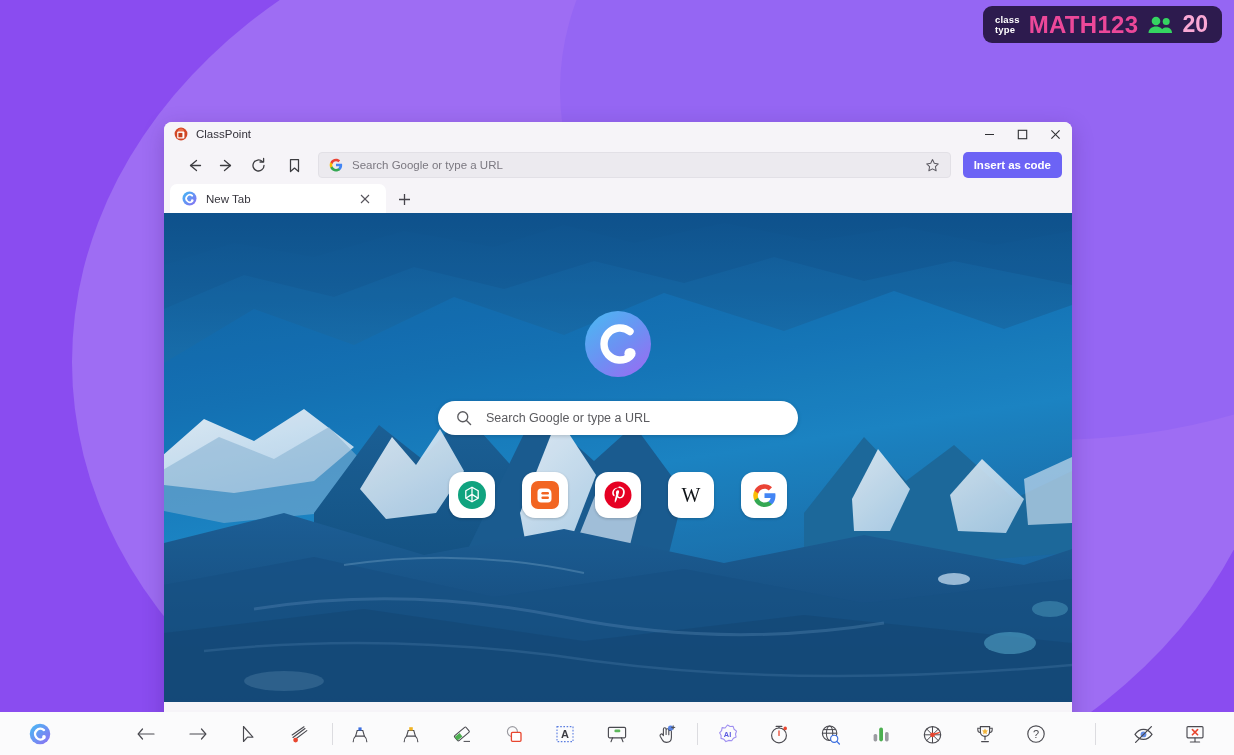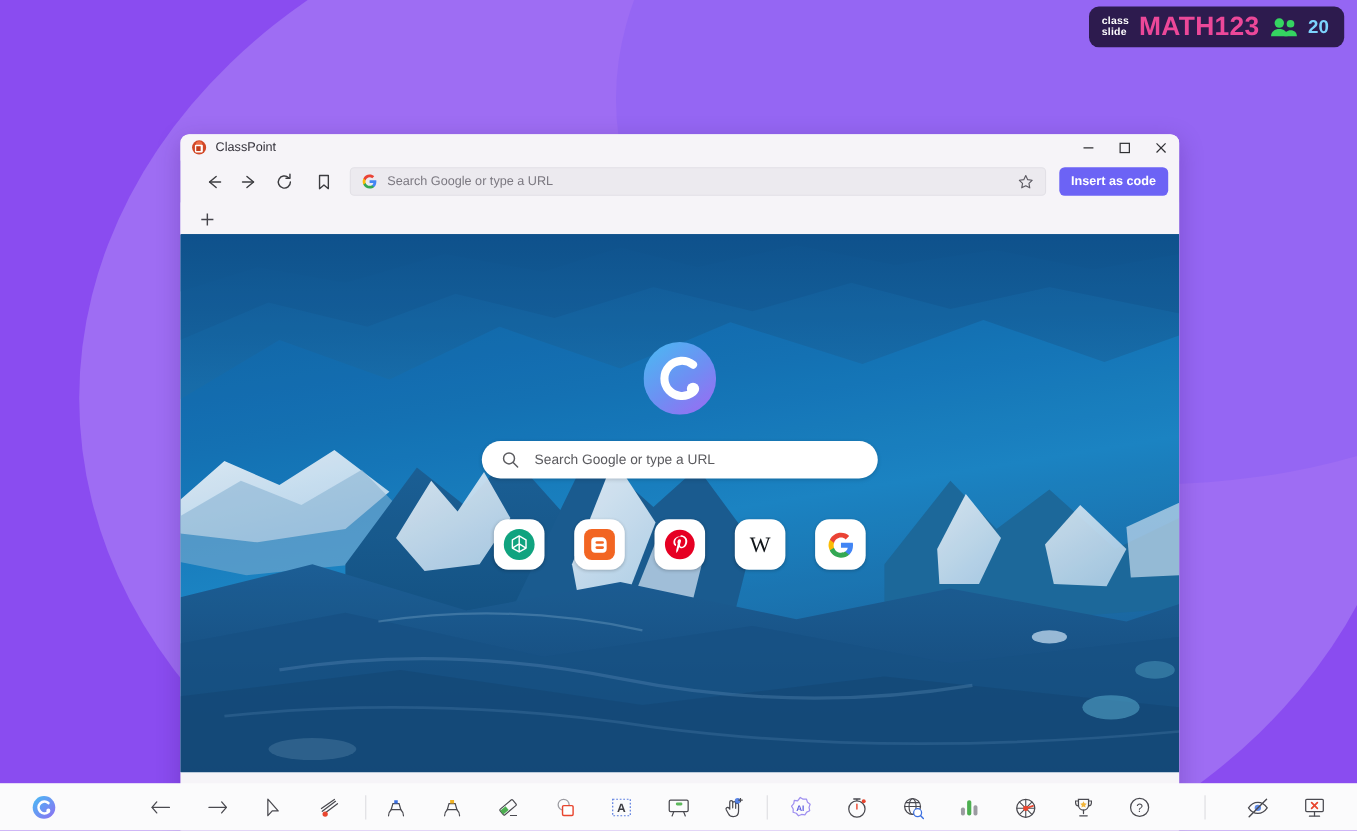--- a/index.html
+++ b/index.html
@@ -42,21 +42,21 @@
     z-index: 60;
   }
   #class-badge .cc-label {
     font-size: 9.5px; line-height: 10px; color: #ffffff;
     font-weight: 700; letter-spacing: .2px;
   }
   #class-badge .cc-code {
     font-size: 24px; font-weight: 700; color: #ec4899; letter-spacing: .3px;
   }
   #class-badge .cc-count {
-    font-size: 17px; font-weight: 700; color: #7dd3fc;
+    font-size: 23px; font-weight: 700; color: #f9a8d4;
   }
   #class-badge .people-icon { display: flex; align-items: center; }
 
   
   #browser {
     position: absolute; left: 164px; top: 82px;
     width: 908px; height: 712px;
     background: #f6f4f8;
     border-radius: 8px 8px 4px 4px;
     box-shadow: 0 6px 22px rgba(40,10,80,.22);
@@ -172,21 +172,21 @@
 <body>
 
 <div id="backdrop">
   <div class="blob"></div>
   <div class="blob2"></div>
 </div>
 
 <div id="class-badge">
   <div>
     <div class="cc-label">class</div>
-    <div class="cc-label">slide</div>
+    <div class="cc-label">type</div>
   </div>
   <div class="cc-code">MATH123</div>
   <span class="people-icon">
     <svg width="26" height="19" viewBox="0 0 26 19">
       <circle cx="9" cy="6" r="4.3" fill="#35d461"></circle>
       <path d="M1.5 18c0-4.2 3.4-6.6 7.5-6.6s7.5 2.4 7.5 6.6z" fill="#35d461"></path>
       <circle cx="19.2" cy="6.6" r="3.5" fill="#35d461"></circle>
       <path d="M13.6 18c0-3.6 2.6-5.6 5.8-5.6 3.1 0 5.6 2 5.6 5.6z" fill="#35d461"></path>
     </svg>
   </span>
@@ -262,20 +262,42 @@
       <span class="star">
         <svg width="15" height="15" viewBox="0 0 16 16">
             <path d="M8 1.7l1.9 4 4.3.6-3.1 3 .8 4.3L8 11.6 4.1 13.6l.8-4.3-3.1-3 4.3-.6z" fill="none" stroke="#5c5a62" stroke-width="1.1" stroke-linejoin="round"></path>
           </svg>
       </span>
     </div>
     <button id="insert-slide">Insert as code</button>
   </div>
 
   <div id="tabstrip">
+    <div id="tab">
+      <span class="favicon">
+        <svg width="15" height="15" viewBox="0 0 30 30">
+          <defs>
+              <linearGradient id="fg" x1="0" y1="0" x2="1" y2="1">
+            <stop offset="0" stop-color="#3fb9f5"></stop>
+                <stop offset="1" stop-color="#8b6df2"></stop>
+          </linearGradient>
+            </defs>
+          <circle cx="15" cy="15" r="14" fill="url(#fg)"></circle>
+          <path d="M20.5 9.5a7.3 7.3 0 1 0 0 11" fill="none" stroke="#fff" stroke-width="3.4" stroke-linecap="round"></path>
+          <circle cx="20.5" cy="19" r="2.6" fill="#fff"></circle>
+        </svg>
+      </span>
+      <span class="tabtitle">New Tab</span>
+      <span class="tabclose">
+        <svg width="10" height="10" viewBox="0 0 10 10">
+            <line x1="1" y1="1" x2="9" y2="9" stroke="#57555c" stroke-width="1.1"></line>
+            <line x1="9" y1="1" x2="1" y2="9" stroke="#57555c" stroke-width="1.1"></line>
+          </svg>
+      </span>
+    </div>
     <div id="newtab">
       <svg width="13" height="13" viewBox="0 0 13 13">
           <line x1="6.5" y1="1" x2="6.5" y2="12" stroke="#46444b" stroke-width="1.3"></line>
           <line x1="1" y1="6.5" x2="12" y2="6.5" stroke="#46444b" stroke-width="1.3"></line>
         </svg>
     </div>
   </div>
 
   <div id="page">
 

